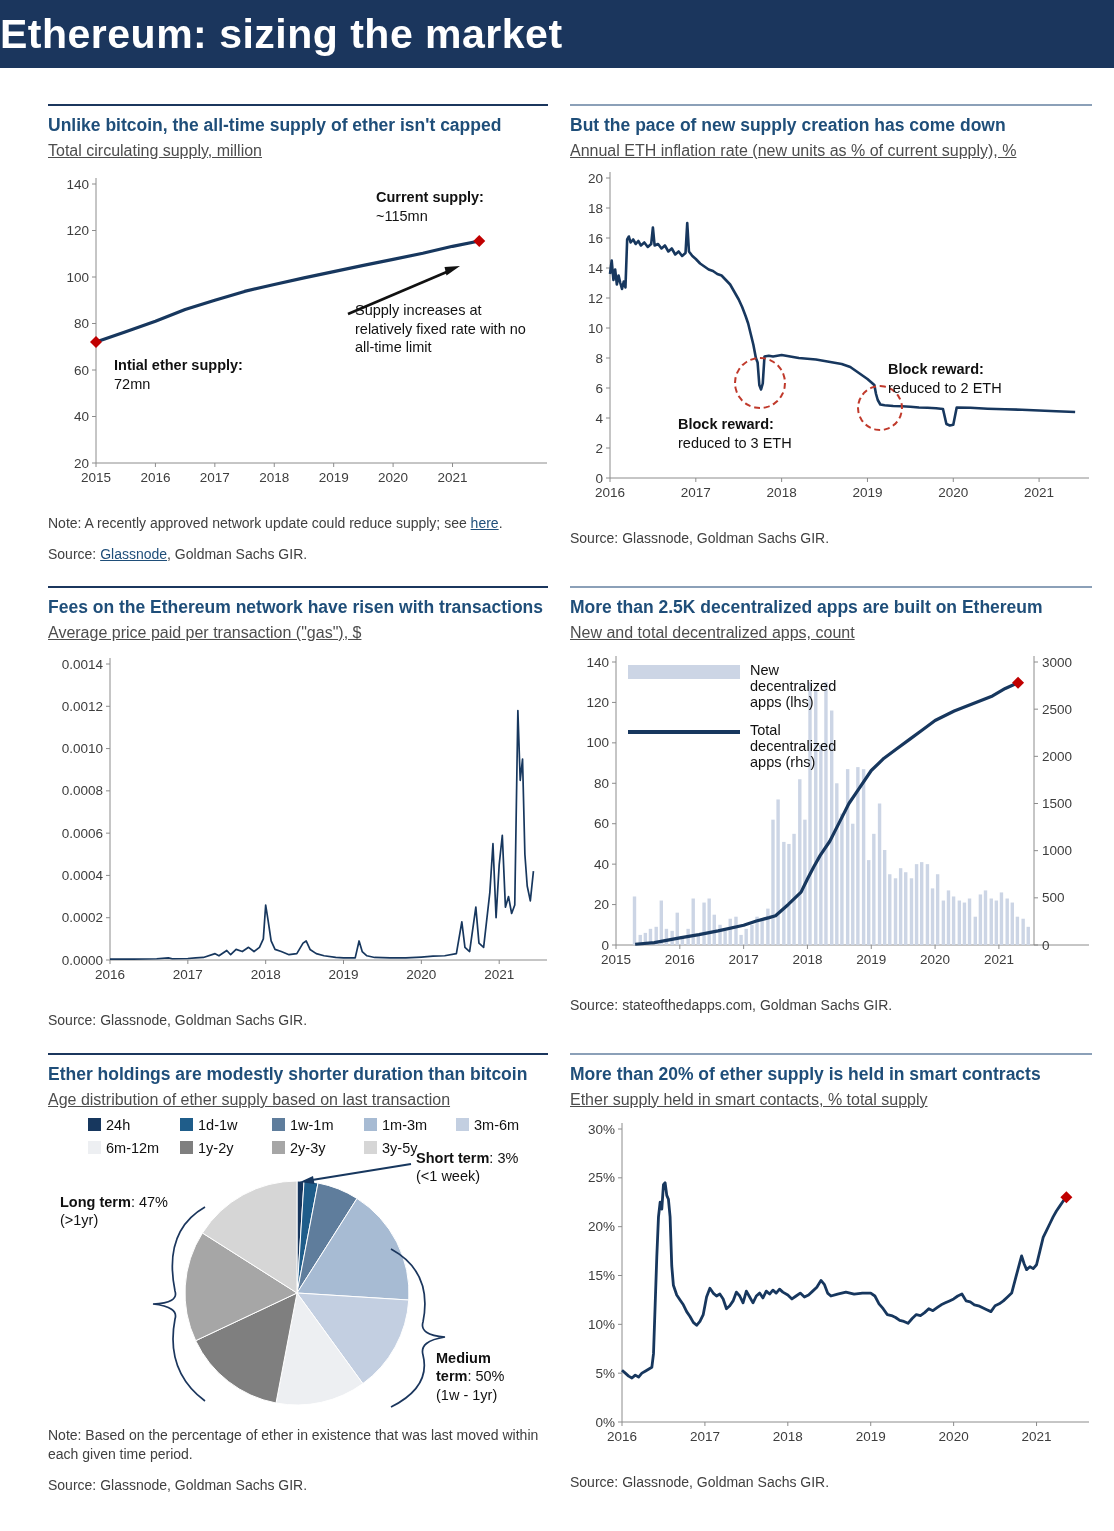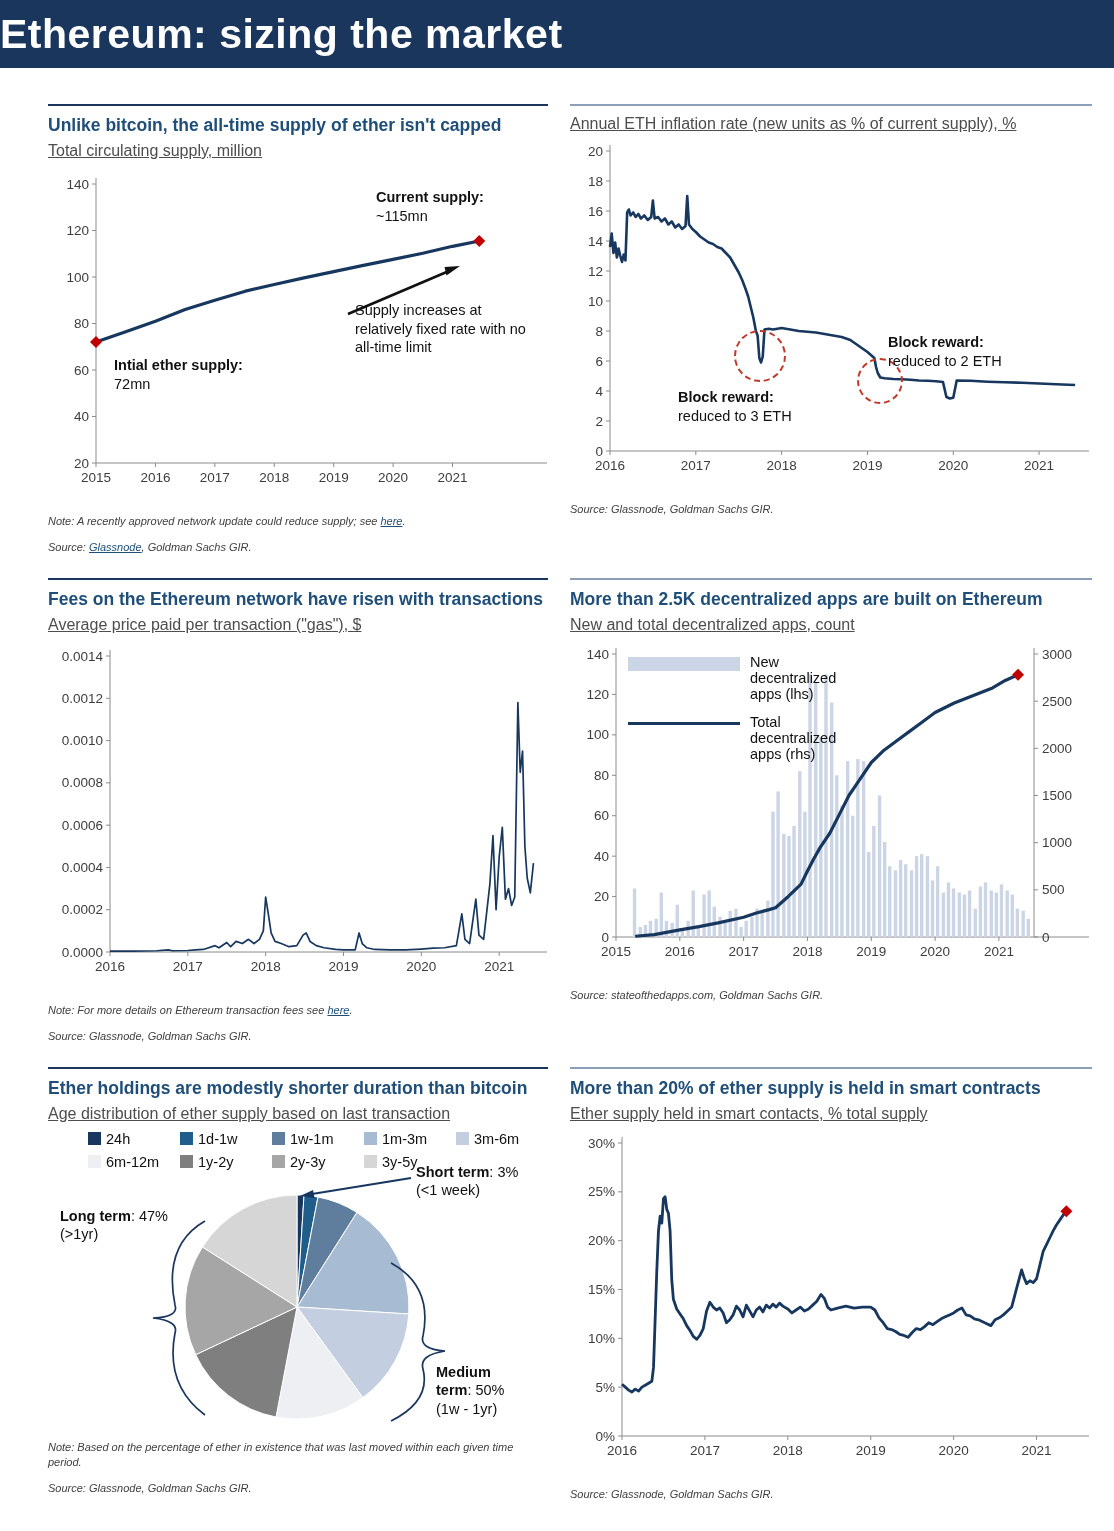--- a/index.html
+++ b/index.html
@@ -12,21 +12,21 @@
   .rule.light { background: #8ba0b8; }
   h2 { font-size: 17.5px; color: #1f4e79; font-weight: bold; margin-bottom: 6px; }
   .csub { font-size: 16px; color: #4d4d4d; margin-bottom: 8px; text-decoration: underline; }
   .chart { position: relative; }
   svg { display: block; }
   svg text { font-family: "Liberation Sans", sans-serif; }
   .anno { position: absolute; font-size: 14.5px; line-height: 1.28; color: #111111; }
   .anno b { font-weight: bold; }
   .dcirc { position: absolute; border: 2.5px dashed #c0392b; border-radius: 50%; }
   .ov { position: absolute; overflow: visible; }
-  .note { font-size: 11px; font-style: italic; color: #404040; line-height: 1.4; margin-top: 11px; }
+  .note { font-size: 14px; color: #404040; line-height: 1.4; margin-top: 11px; }
   .notes { margin-top: 8px; }
   .lnk { color: #1f4e79; text-decoration: underline; cursor: pointer; }
   .c3leg { position: absolute; left: 58px; top: 12px; font-size: 14.5px; color: #111; }
   .c3item { display: flex; margin-bottom: 12px; }
   .c3sw { width: 38px; height: 14px; background: #ccd5e5; margin: 3px 10px 0 0; flex: none; }
   .c3ln { width: 38px; height: 3.5px; background: #17375e; margin: 8px 10px 0 0; flex: none; }
   .c3item span { width: 112px; }
   .plegend { margin: 6px 0 0 40px; font-size: 14.5px; color: #111; }
   .plrow { display: flex; margin-bottom: 7px; }
   .pli { display: flex; align-items: center; width: 92px; }
@@ -97,20 +97,21 @@
       </div>
     </div>
     <div class="notes">
       <div class="note"><span>Note: A recently approved network update could reduce supply; see </span><a class="lnk">here</a><span>.</span></div>
       <div class="note"><span>Source: </span><a class="lnk">Glassnode</a><span>, Goldman Sachs GIR.</span></div>
     </div>
   </section>
 
   <section>
     <div class="rule light"></div>
+    <h2>But the pace of new supply creation has come down</h2>
     <div class="csub">Annual ETH inflation rate (new units as % of current supply), %</div>
     <div class="chart">
       <svg id="svg1" width="520" height="350" viewBox="0 0 520 350">
           <line x1="40" y1="4" x2="40" y2="310" stroke="#8c8c8c"></line>
           <line x1="40" y1="310" x2="519" y2="310" stroke="#8c8c8c"></line>
           <line x1="36" y1="310" x2="40" y2="310" stroke="#8c8c8c"></line>
           <text x="33" y="314.5" text-anchor="end" font-size="13.5" fill="#3d3d3d">0</text>
           <line x1="36" y1="280" x2="40" y2="280" stroke="#8c8c8c"></line>
           <text x="33" y="284.5" text-anchor="end" font-size="13.5" fill="#3d3d3d">2</text>
           <line x1="36" y1="250" x2="40" y2="250" stroke="#8c8c8c"></line>
@@ -194,21 +195,20 @@
           <line x1="295.5135135135155" y1="310" x2="295.5135135135155" y2="314" stroke="#8c8c8c"></line>
           <text x="295.5135135135155" y="329" text-anchor="middle" font-size="13.5" fill="#3d3d3d">2019</text>
           <line x1="373.35135135135386" y1="310" x2="373.35135135135386" y2="314" stroke="#8c8c8c"></line>
           <text x="373.35135135135386" y="329" text-anchor="middle" font-size="13.5" fill="#3d3d3d">2020</text>
           <line x1="451.18918918919235" y1="310" x2="451.18918918919235" y2="314" stroke="#8c8c8c"></line>
           <text x="451.18918918919235" y="329" text-anchor="middle" font-size="13.5" fill="#3d3d3d">2021</text>
           <polyline points="62,309.1542857142857 85.351351351348,309.1542857142857 108.702702702696,308.7314285714286 120.37837837837887,307.8857142857143 124.27027027026723,308.7314285714286 139.83783783783846,308.52 147.62162162161525,307.8857142857143 155.4054054054097,307.46285714285716 167.08108108107487,303.65714285714284 170.97297297298095,305.77142857142854 178.75675675675774,300.48571428571427 182.6486486486461,304.7142857142857 188.09729729728986,299.42857142857144 194.32432432432896,301.54285714285714 200.55135135135038,297.3142857142857 205.9999999999941,301.54285714285714 211.44864864865553,297.3142857142857 215.3405405405439,288.85714285714283 217.67567567567693,255.02857142857144 220.01081081081,269.8285714285714 223.1243243243207,290.9714285714286 227.01621621620907,299.42857142857144 233.24324324324817,301.54285714285714 241.02702702702496,304.7142857142857 248.81081081081942,303.65714285714284 255.03783783784084,293.0857142857143 258.15135135135154,290.9714285714286 262.04324324323994,299.42857142857144 268.27027027027907,303.65714285714284 276.05405405405577,305.77142857142854 287.72972972973866,307.46285714285716 295.5135135135155,307.8857142857143 307.18918918919826,307.8857142857143 311.0810810810866,290.9714285714286 314.1945945945974,301.54285714285714 318.8648648648634,305.77142857142854 326.6486486486579,307.46285714285716 342.2162162162114,307.8857142857143 357.78378378378267,307.8857142857143 373.35135135135386,307.04 385.02702702703675,306.19428571428574 396.7027027027019,305.77142857142854 408.37837837838475,303.65714285714284 413.8270270270285,271.9428571428571 416.94054054053925,297.3142857142857 421.6108108108053,301.54285714285714 427.83783783784435,257.1428571428571 430.9513513513551,293.0857142857143 435.62162162162116,297.3142857142857 441.8486486486603,242.34285714285716 444.96216216217096,193.7142857142857 448.0756756756817,267.7142857142857 451.18918918919235,214.85714285714286 454.30270270270313,185.25714285714287 457.4162162162138,257.1428571428571 460.5297297297245,246.57142857142858 463.6432432432529,263.48571428571427 466.7567567567636,255.02857142857144 469.8702702702743,60.514285714285705 472.20540540540736,130.2857142857143 474.5405405405404,109.14285714285714 476.8756756756734,204.28571428571428 479.21081081080644,236 482.32432432433484,250.8 485.43783783784556,221.2" fill="none" stroke="#17375e" stroke-width="1.7" stroke-linejoin="round"></polyline>
         </svg>
     </div>
     <div class="notes">
-      <div class="note"><span>Note: For more details on Ethereum transaction fees see </span><a class="lnk">here</a><span>.</span></div>
       <div class="note"><span>Source: Glassnode, Goldman Sachs GIR.</span></div>
     </div>
   </section>
 
   <section>
     <div class="rule light"></div>
     <h2>More than 2.5K decentralized apps are built on Ethereum</h2>
     <div class="csub">New and total decentralized apps, count</div>
     <div class="chart">
       <svg id="svg3" width="520" height="335" viewBox="0 0 520 335">

